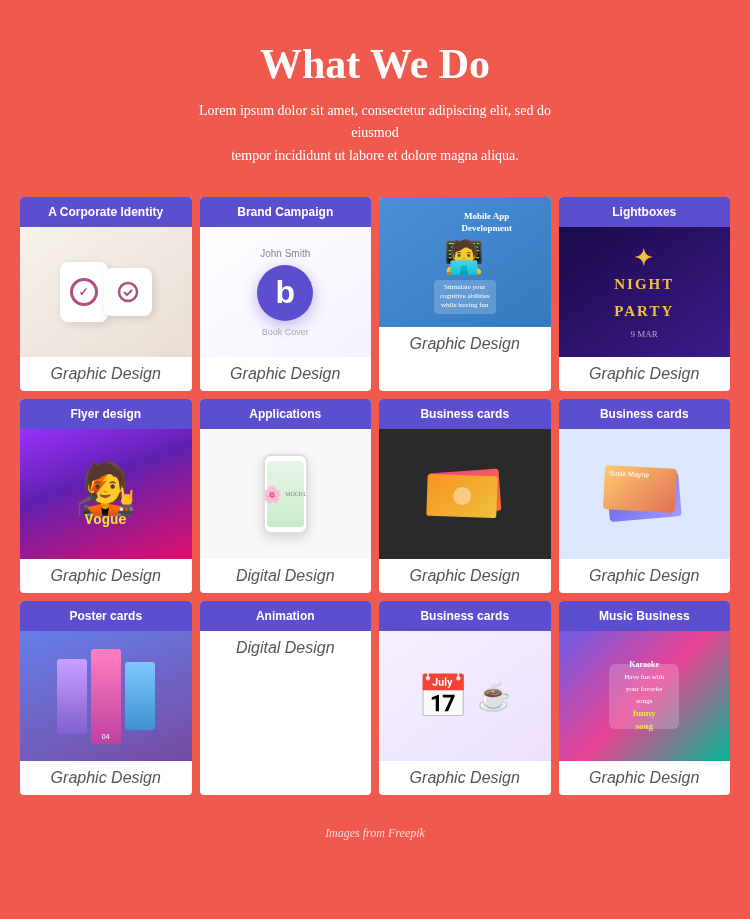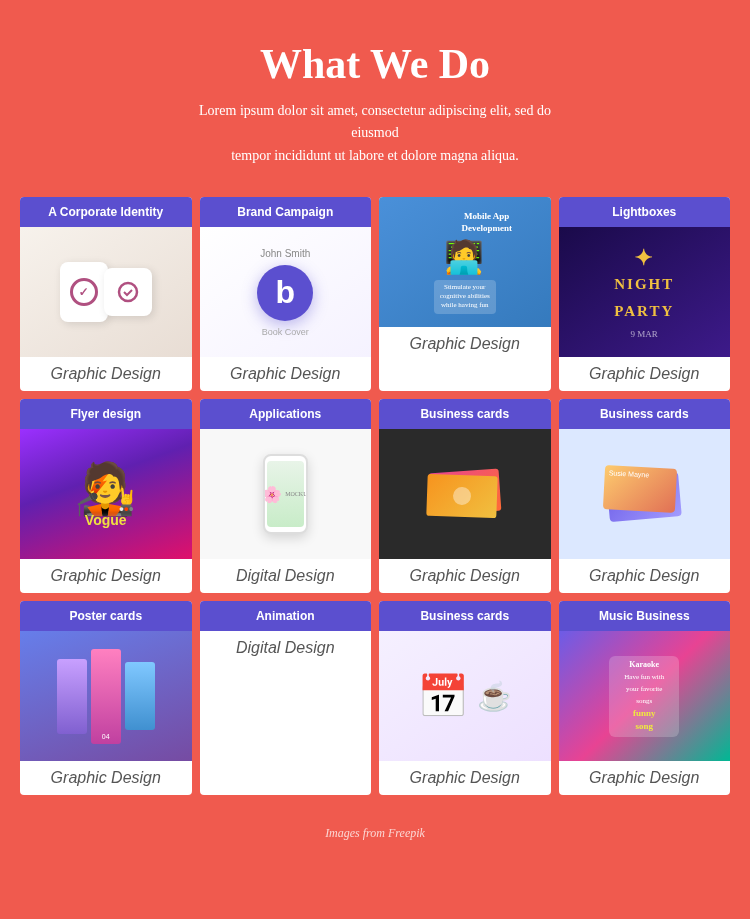--- a/index.html
+++ b/index.html
@@ -329,21 +329,21 @@
     .music-bg {
       width: 100%;
       height: 100%;
       background: linear-gradient(135deg, #6c5ce7 0%, #e84393 50%, #00b894 100%);
       display: flex;
       align-items: center;
       justify-content: center;
     }
     .music-card {
       width: 70px;
-      height: 81px;
+      height: 65px;
       background: rgba(255,255,255,0.2);
       border-radius: 6px;
       display: flex;
       align-items: center;
       justify-content: center;
       color: white;
       font-size: 10px;
       font-weight: bold;
       text-align: center;
       line-height: 1.4;
@@ -428,21 +428,21 @@
       </div>
       <div class="card-label">Graphic Design</div>
     </div>
 
     <div class="card">
       <div class="card-header">Flyer design</div>
       <div class="card-img-wrap">
         <div class="flyer-bg">
           <div style="display:flex; flex-direction:column; align-items:center;">
             <div class="flyer-person">🧑‍🎤</div>
-            <div style="font-size:14px; font-weight:bold; color:#f0e040; font-family:Liberation Sans, sans-serif; margin-top:-6px;">Vogue</div>
+            <div style="font-size:14px; font-weight:bold; color:#f0e040; font-family:Liberation Mono, monospace; margin-top:-6px;">Vogue</div>
           </div>
         </div>
       </div>
       <div class="card-label">Graphic Design</div>
     </div>
 
     <div class="card">
       <div class="card-header">Applications</div>
       <div class="card-img-wrap">
         <div class="apps-bg">

